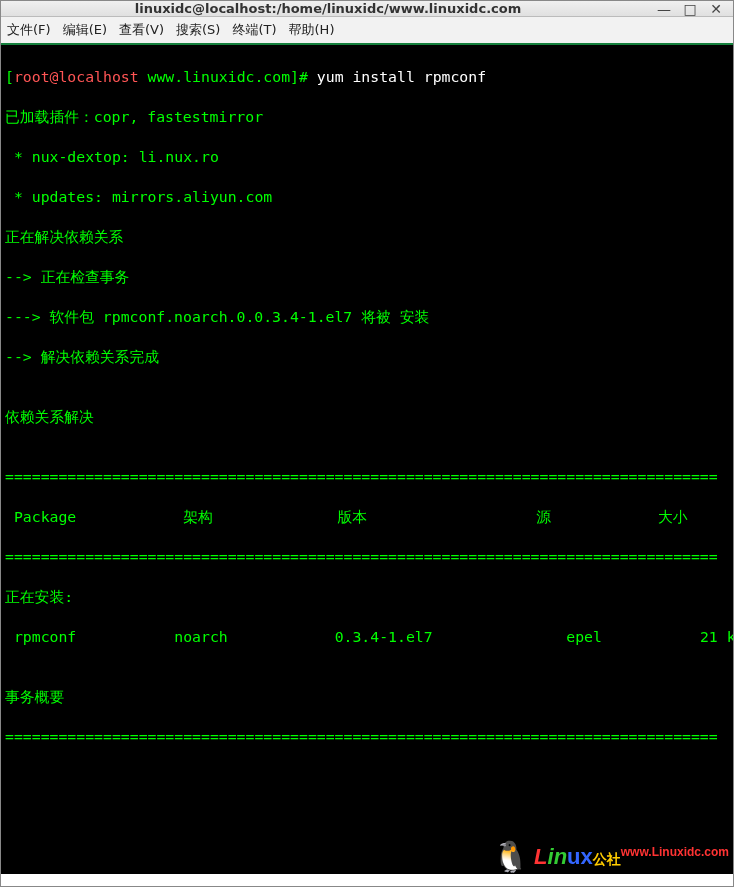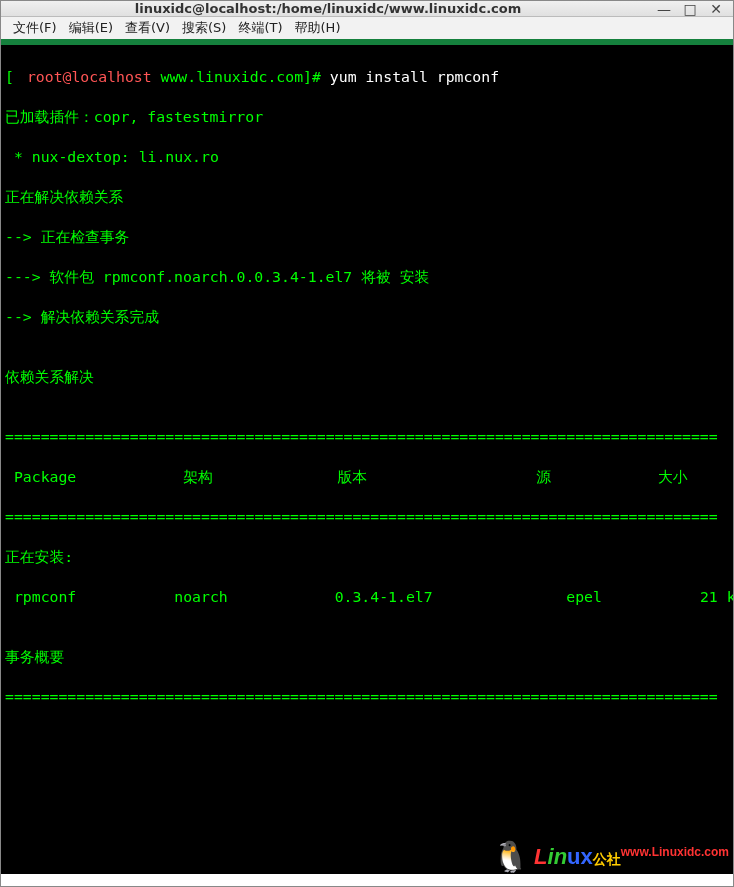--- a/index.html
+++ b/index.html
@@ -22,40 +22,40 @@
     position: relative;
   }
   .titlebar .title { flex: 1; text-align: center; font-weight: bold; }
   .win-controls { display: flex; gap: 8px; padding-right: 8px; }
   .win-btn { width: 18px; height: 18px; display: flex; align-items: center; justify-content: center; font-size: 14px; cursor: pointer; color: #444; }
   .menubar {
     height: 28px;
     background: #f2f2f2;
     display: flex;
     align-items: center;
-    padding: 0 12px;
+    padding: 0 6px;
     font-size: 13px;
     gap: 12px;
-    border-bottom: 6px solid #15803d;
+    border-bottom: 2px solid #15803d;
   }
   .menu-item { cursor: pointer; color: #222; }
   .terminal {
     background: #000;
     color: #00ff00;
     font-family: "DejaVu Sans Mono", "Courier New", monospace;
     font-size: 14.8px;
     line-height: 20px;
     padding: 2px 4px;
     height: calc(887px - 30px - 28px);
     white-space: pre;
     position: relative;
     overflow: hidden;
   }
   .line { white-space: pre; }
-  .red { color: #ff5555; margin-left: 13px; }
+  .red { color: #ff5555; }
   .white { color: #ffffff; }
   .green { color: #00ff00; }
   .watermark {
     position: absolute;
     right: 4px;
     bottom: 6px;
     display: flex;
     align-items: center;
     gap: 4px;
     font-family: sans-serif;
@@ -86,20 +86,21 @@
   <span class="menu-item">查看(V)</span>
   <span class="menu-item">搜索(S)</span>
   <span class="menu-item">终端(T)</span>
   <span class="menu-item">帮助(H)</span>
 </div>
 
 <div class="terminal">
 <div class="line"><span class="green">[</span><span class="red">root@localhost</span><span class="green"> www.linuxidc.com</span><span class="green">]# </span><span class="white">yum install rpmconf</span></div>
 <div class="line">已加载插件：copr, fastestmirror</div>
 <div class="line"> * nux-dextop: li.nux.ro</div>
+<div class="line"> * updates: mirrors.aliyun.com</div>
 <div class="line">正在解决依赖关系</div>
 <div class="line">--&gt; 正在检查事务</div>
 <div class="line">---&gt; 软件包 rpmconf.noarch.0.0.3.4-1.el7 将被 安装</div>
 <div class="line">--&gt; 解决依赖关系完成</div>
 <div class="line"></div>
 <div class="line">依赖关系解决</div>
 <div class="line"></div>
 <div class="line">================================================================================</div>
 <div class="line"><span> Package</span>            <span>架构</span>              <span>版本</span>                   <span>源</span>            <span>大小</span></div>
 <div class="line">================================================================================</div>

